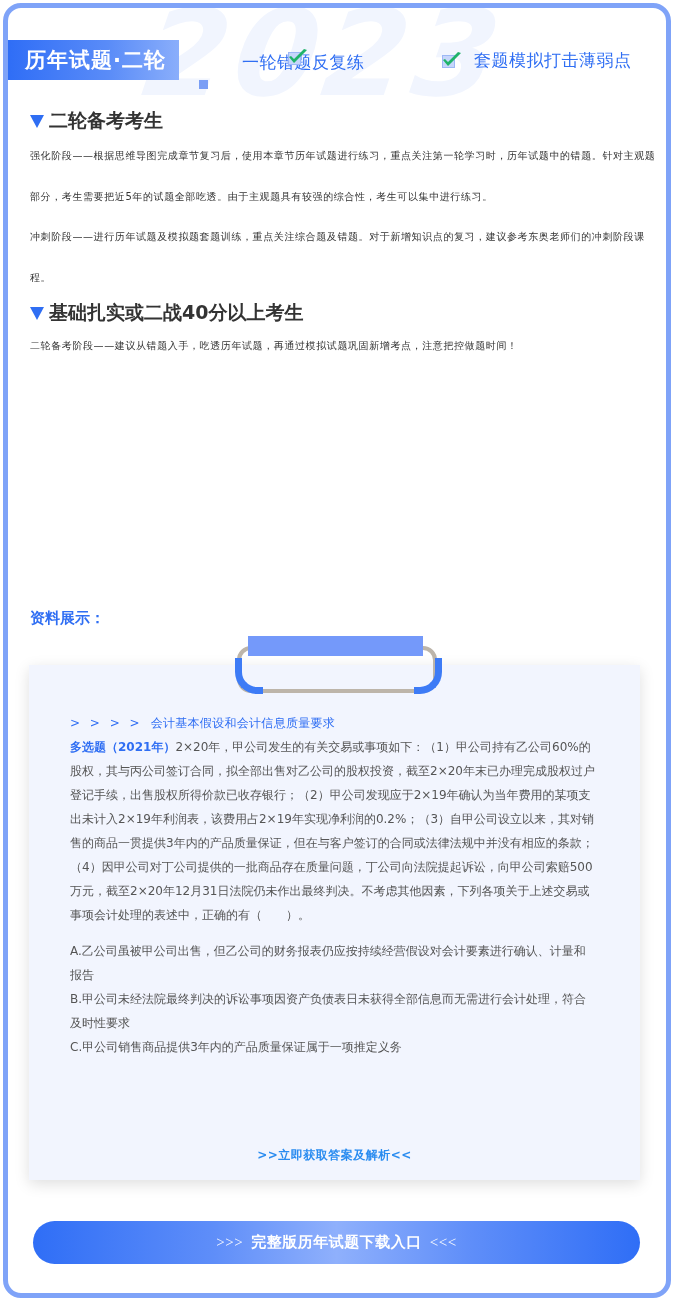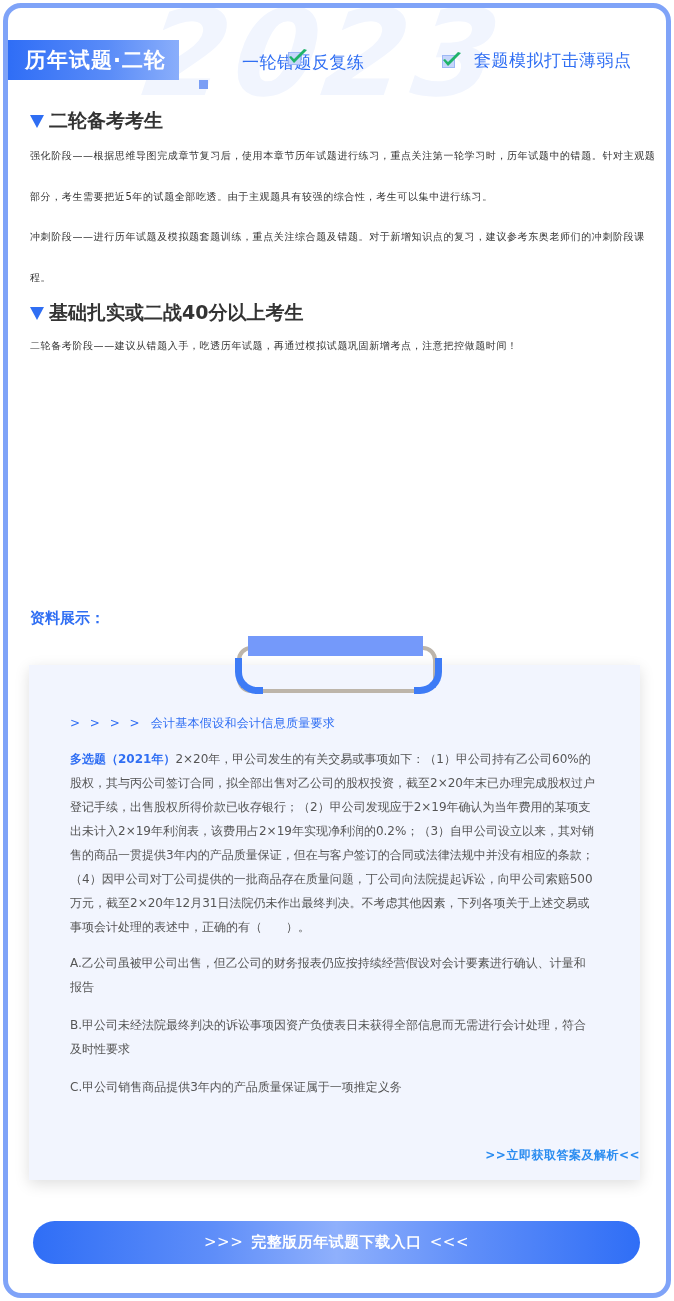--- a/index.html
+++ b/index.html
@@ -65,34 +65,34 @@
       border-right: 7px solid #3d7bf6; border-bottom: 7px solid #3d7bf6; border-bottom-right-radius: 22px;
     }
 
     .card {
       position: absolute; left: 29px; top: 665px; width: 611px; height: 515px;
       background: #f2f5fe; box-shadow: 0 4px 14px rgba(0,0,0,0.13); z-index: 2;
       padding: 50px 44px 0 41px;
     }
     .card-topic { font-size: 12px; color: #2f6ef3; font-weight: normal; letter-spacing: 0.3px; height: 16px; }
     .card-topic .arrows { margin-right: 8px; letter-spacing: 3px; }
-    .question { margin-top: 16px; font-size: 12px; color: #555555; line-height: 24px; }
+    .question { margin-top: 4px; font-size: 12px; color: #555555; line-height: 24px; }
     .question .q-type { color: #2f6ef3; font-weight: bold; }
-    .option { font-size: 12px; color: #555555; line-height: 24px; margin-top: 14px; }
+    .option { font-size: 12px; color: #555555; line-height: 24px; }
     .opt-a { margin-top: 12px; }
     .answer-link {
-      position: absolute; left: 0; width: 100%; top: 482px; text-align: right;
+      position: absolute; left: 0; width: 100%; top: 482px; text-align: center;
       font-size: 12px; font-weight: bold; color: #2a8cf0; letter-spacing: 0.5px;
     }
 
     .download-btn {
       position: absolute; left: 33px; top: 1221px; width: 607px; height: 43px; border-radius: 22px;
       background: linear-gradient(90deg, #2f6ef6 0%, #5f8ef9 30%, #8fb0fc 50%, #5f8ef9 72%, #2f6ef6 100%);
       color: #ffffff; text-align: center; line-height: 43px; font-size: 15px; font-weight: bold;
-      letter-spacing: 0.5px; z-index: 2;
+      letter-spacing: 0.5px; z-index: 2; font-family: Liberation Serif, serif;
     }
     .download-btn .arr { font-weight: normal; margin: 0 8px; }
   </style>
 </head>
 <body>
 
 <div class="frame">
   <div class="watermark">2023</div>
 
   <div class="header">

